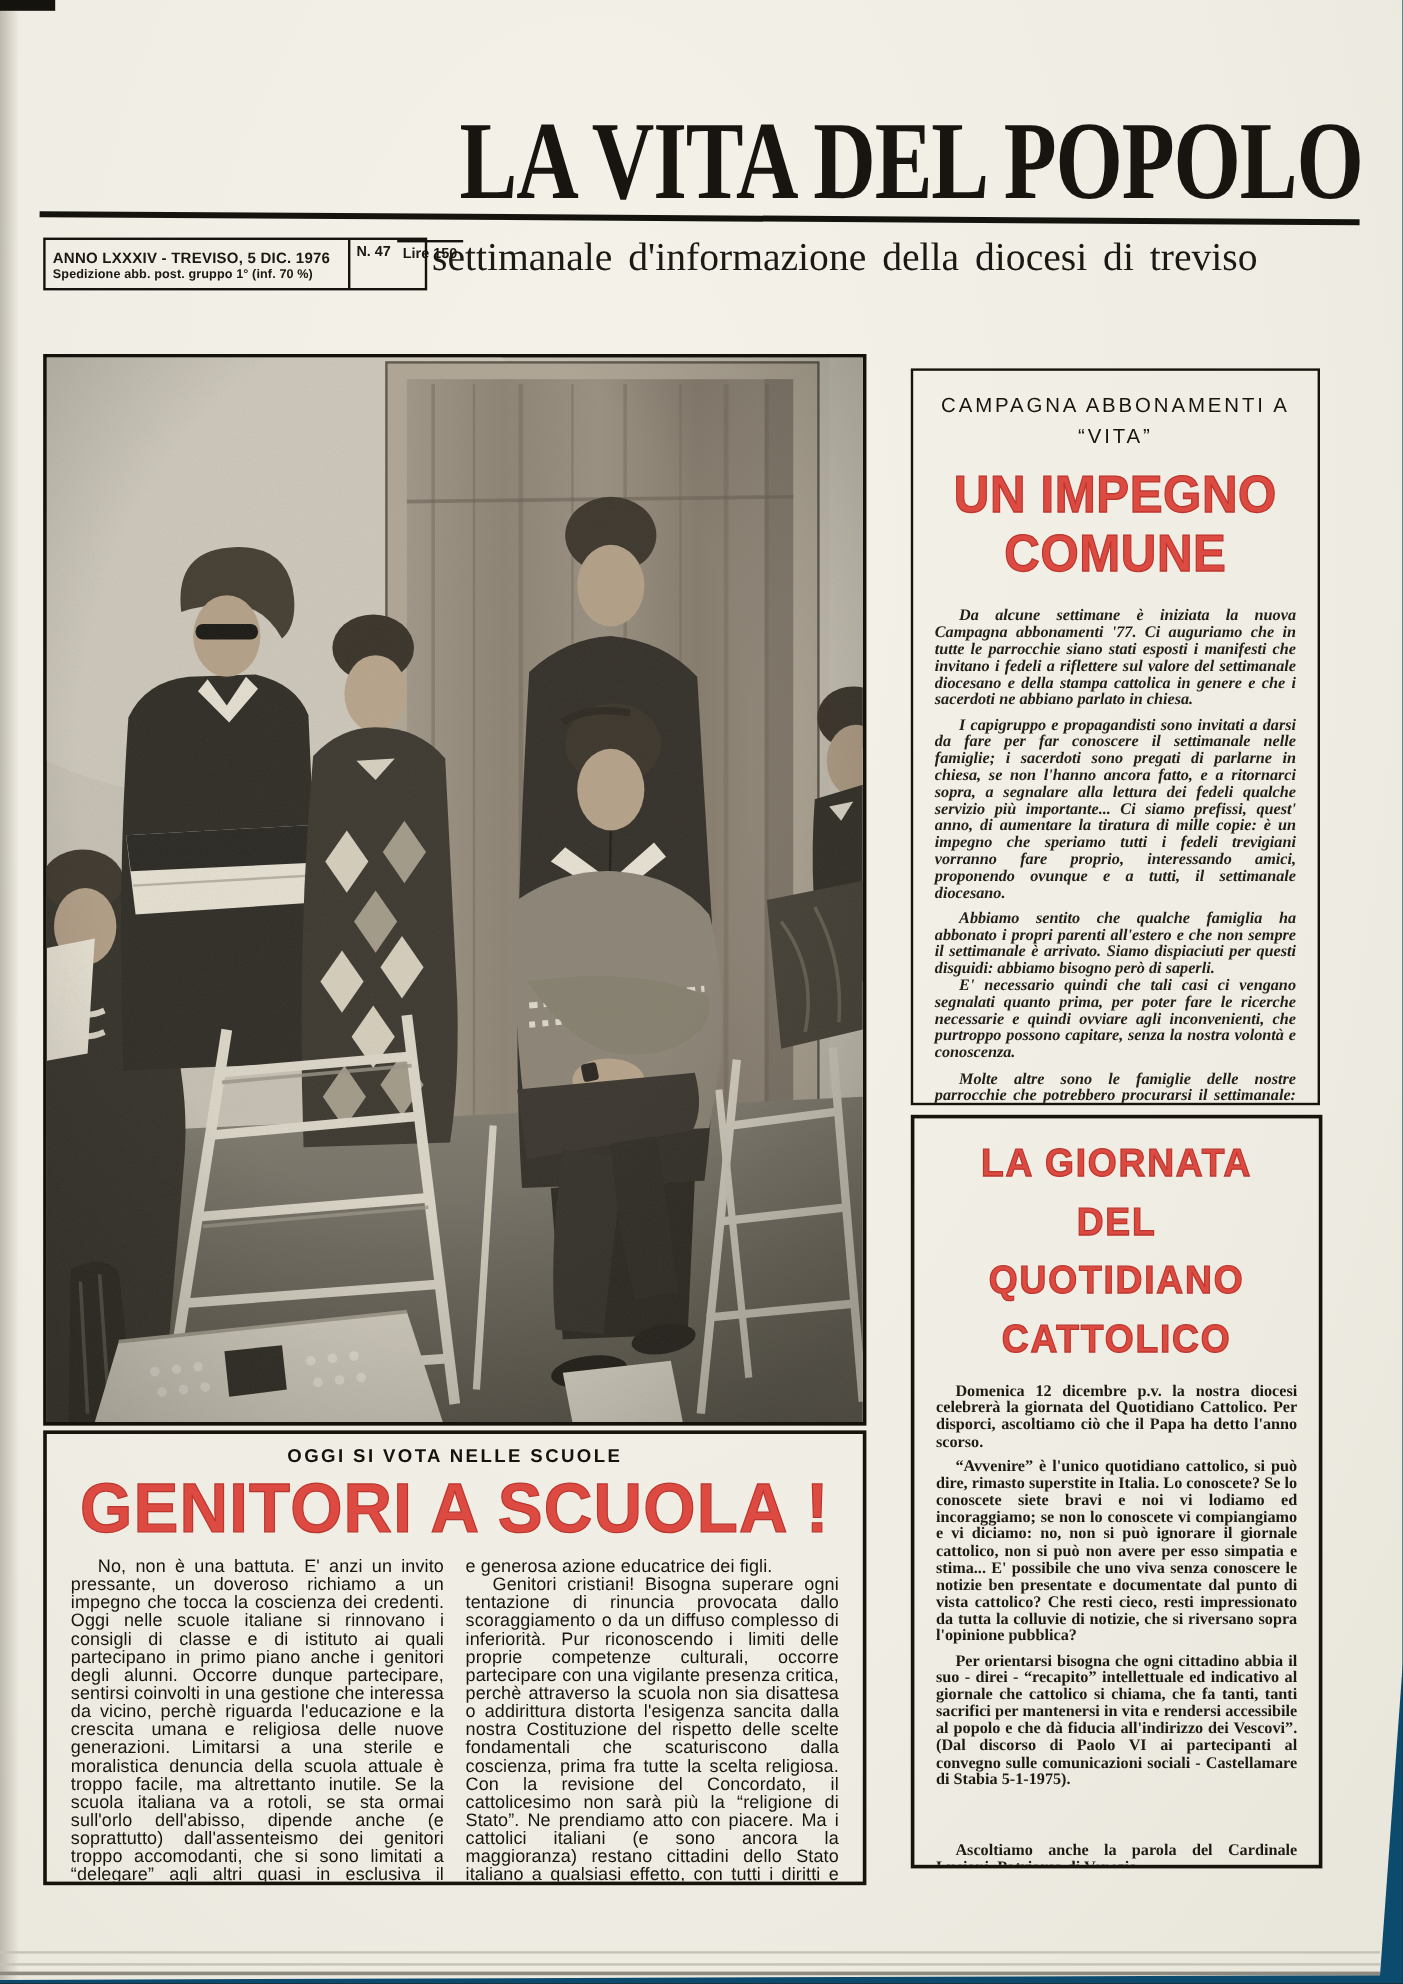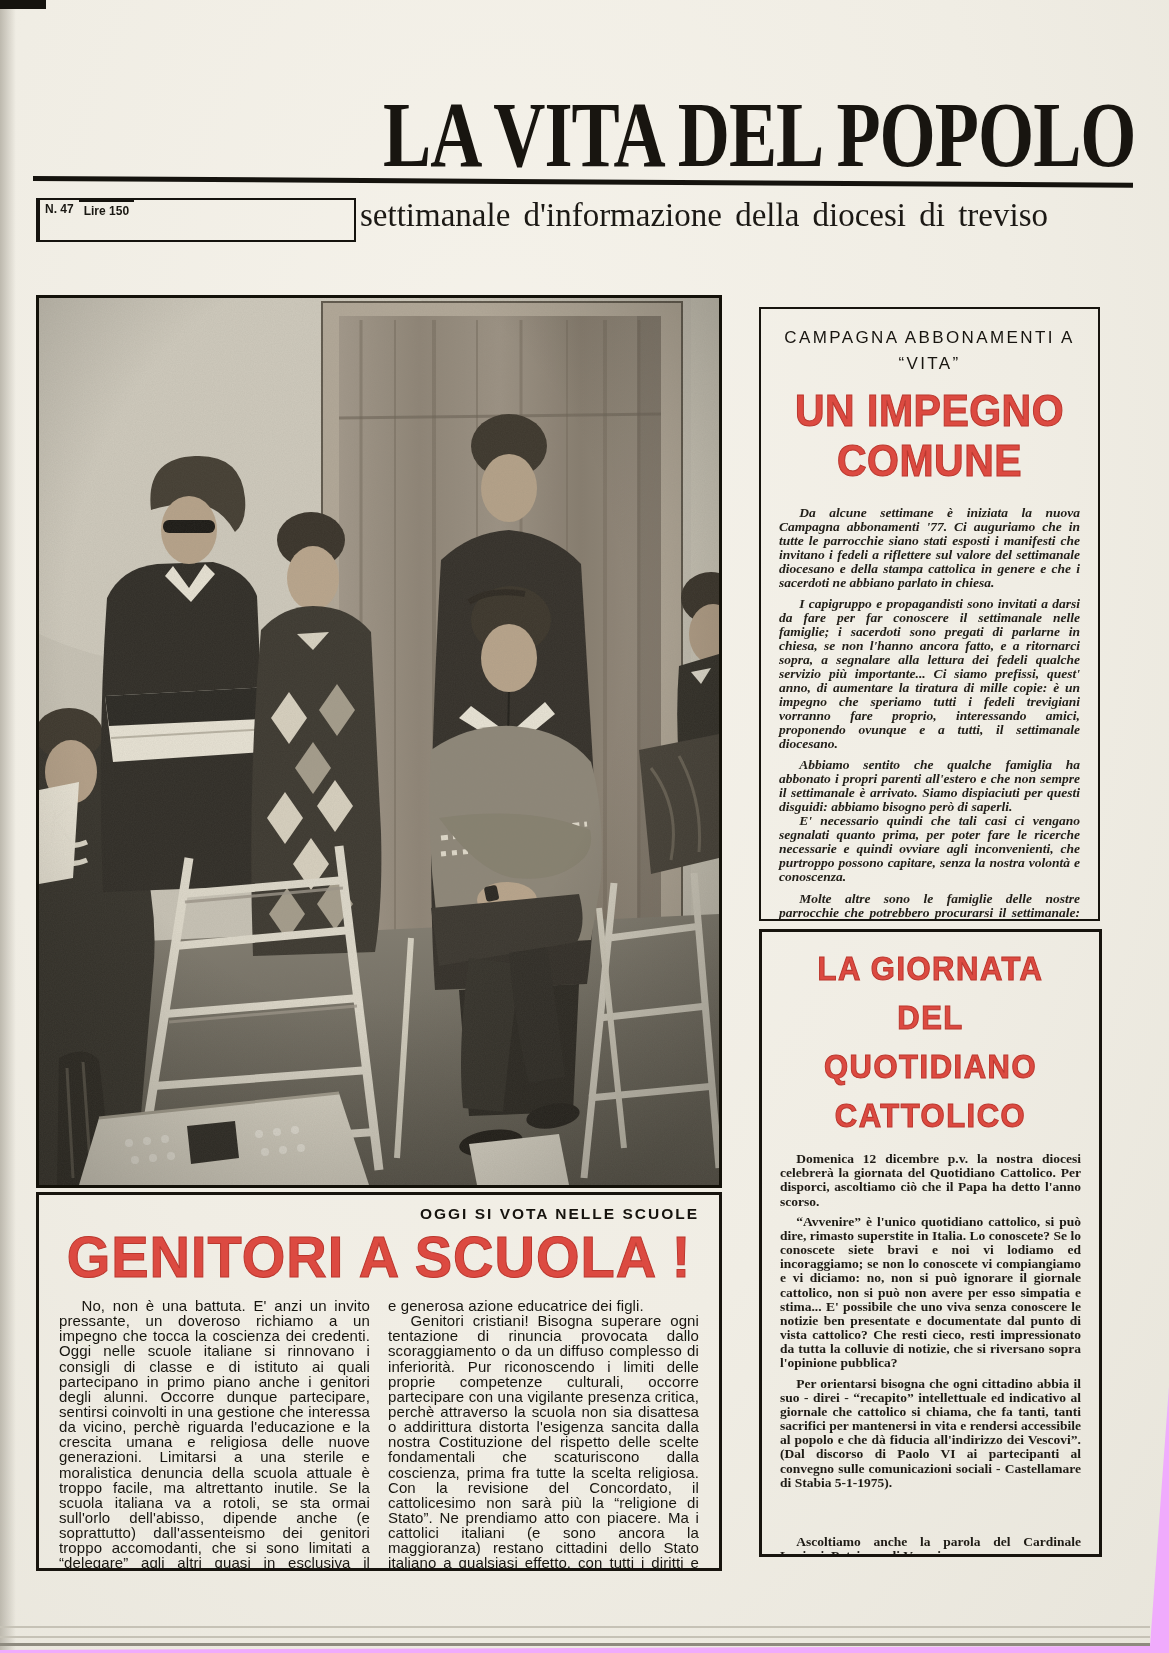--- a/index.html
+++ b/index.html
@@ -1,16 +1,16 @@
 <!DOCTYPE html>
 <html><head>
 <meta charset="utf-8">
 <style>
   html,body{margin:0;padding:0;background:#23261f;}
-  .stage{position:relative;width:1169px;height:1653px;background:#f0abfc;overflow:hidden;
+  .stage{position:relative;width:1169px;height:1653px;background:#0c4a6e;overflow:hidden;
          font-family:"Liberation Sans",sans-serif;color:#1a1813;}
   .paper{position:absolute;inset:0;background:
          radial-gradient(ellipse at 42% 28%, #f5f2ea 0%, #f0ede4 55%, #e8e5db 100%);
          clip-path:polygon(0 0,1169px 0,1169px 1386px,1150px 1646px,0 1650px);}
   .gutter{position:absolute;left:0;top:0;width:16px;height:1650px;
           background:linear-gradient(to right,#bdb9ae,rgba(240,237,228,0));}
   .corner-mark{position:absolute;left:0;top:0;width:46px;height:9px;background:#15130e;}
   .curl{position:absolute;left:0;width:1150px;height:2px;background:#c6c2b6;}
   .curl.c1{top:1626px;}
   .curl.c2{top:1636px;}
@@ -51,39 +51,43 @@
 
   .body-italic{margin-top:22px;font-family:"Liberation Serif",serif;font-style:italic;font-weight:600;
                font-size:13.5px;line-height:1.04;text-align:justify;color:#23201a;}
   .body-italic p{margin:0 0 7px;text-indent:1.5em;}
 
   .body-serif{margin-top:16px;font-family:"Liberation Serif",serif;font-weight:700;
               font-size:13.5px;line-height:1.05;text-align:justify;color:#1e1b15;}
   .body-serif p{margin:0 0 6px;text-indent:1.2em;}
   .body-serif p.tight{margin-bottom:0;margin-top:45px;}
 
-  .kicker2{text-align:right;font-size:15.5px;font-weight:bold;letter-spacing:2px;color:#16130e;margin-top:2px;}
+  .kicker2{text-align:center;font-size:15.5px;font-weight:bold;letter-spacing:2px;color:#16130e;margin-top:2px;}
   .cols{display:flex;gap:18px;margin-top:9px;}
   .col{flex:1;font-size:15px;line-height:1.01;text-align:justify;color:#17150f;letter-spacing:.1px;}
   .col p{margin:0;}
   .col p.indent{text-indent:1.5em;}
 </style>
 </head>
 <body>
 
 <div class="stage">
   <div class="paper">
 
     <div class="gutter"></div>
     <div class="corner-mark"></div>
 
     <div class="masthead">LA VITA DEL POPOLO</div>
     <div class="head-rule"></div>
 
     <div class="issue-box">
+      <div class="issue-left">
+        <div class="issue-line1">ANNO LXXXIV - TREVISO, 5 DIC. 1976</div>
+        <div class="issue-line2">Spedizione abb. post. gruppo 1° (inf. 70 %)</div>
+      </div>
       <div class="issue-right">
         <div class="issue-num">N. 47</div>
         <div class="issue-price">Lire 150</div>
       </div>
     </div>
 
     <div class="subtitle">settimanale d'informazione della diocesi di treviso</div>
 
     <div class="photo-frame">
       <svg width="680" height="887" viewBox="0 0 680 887">

